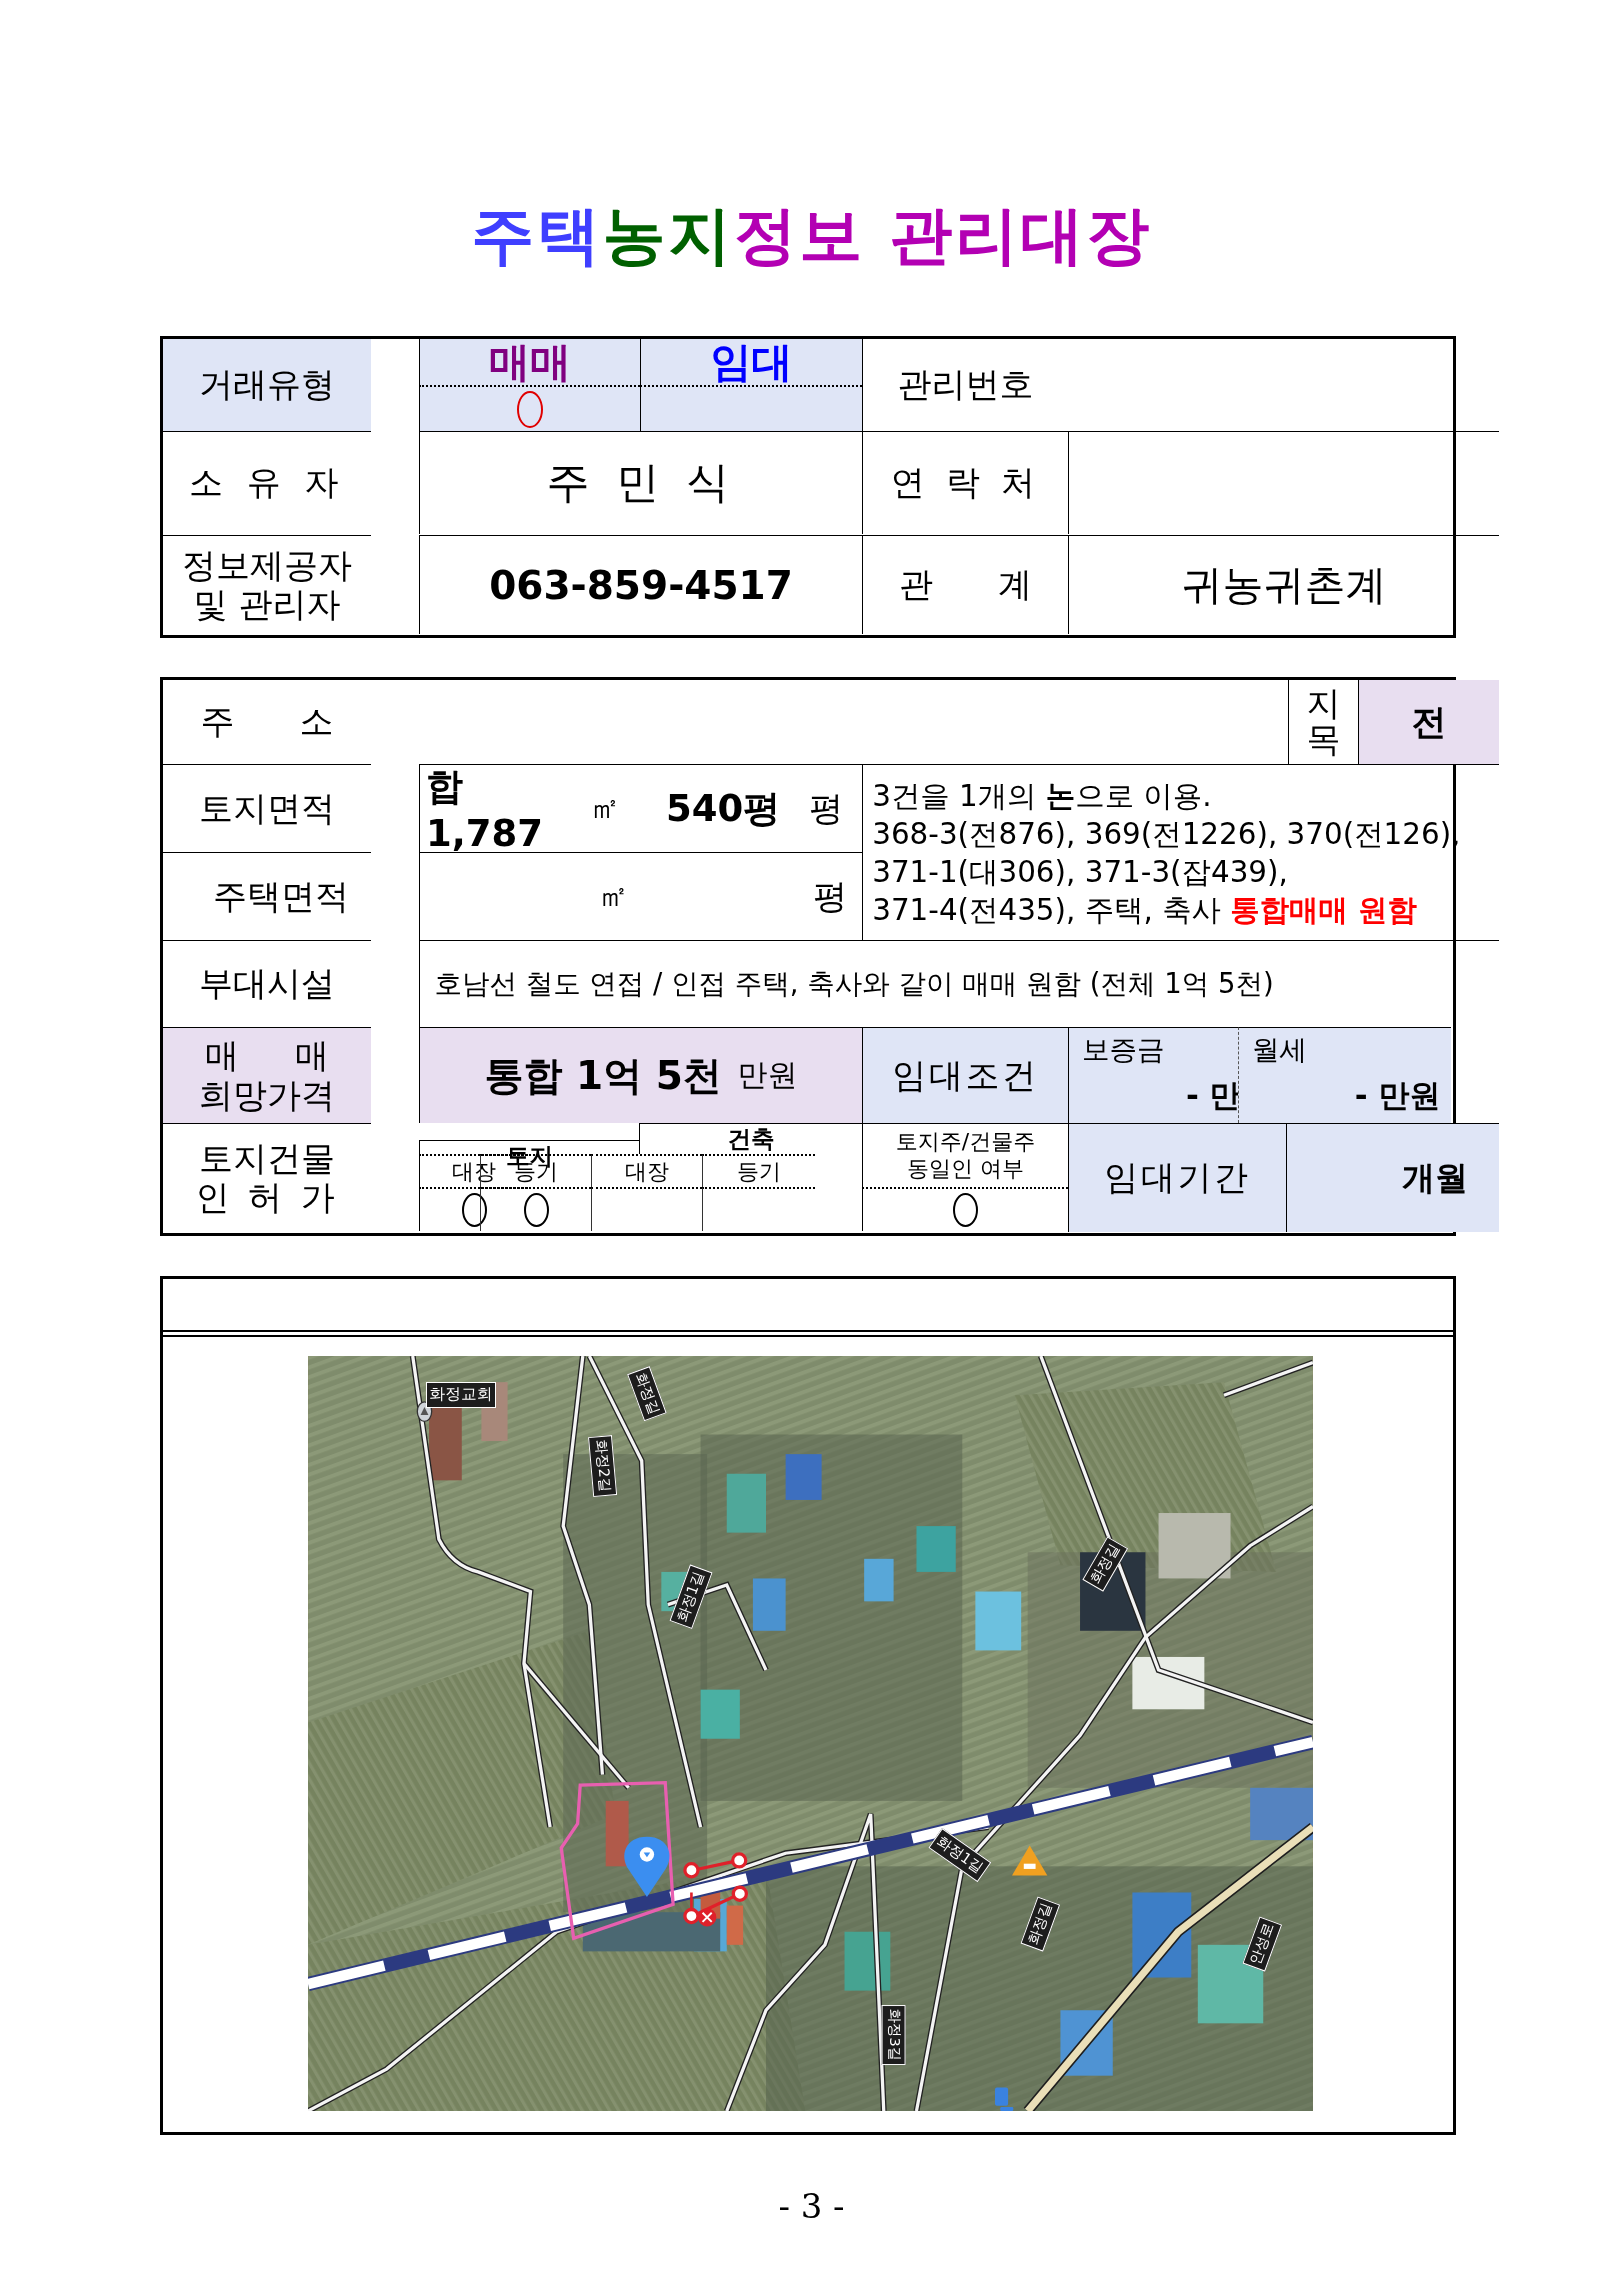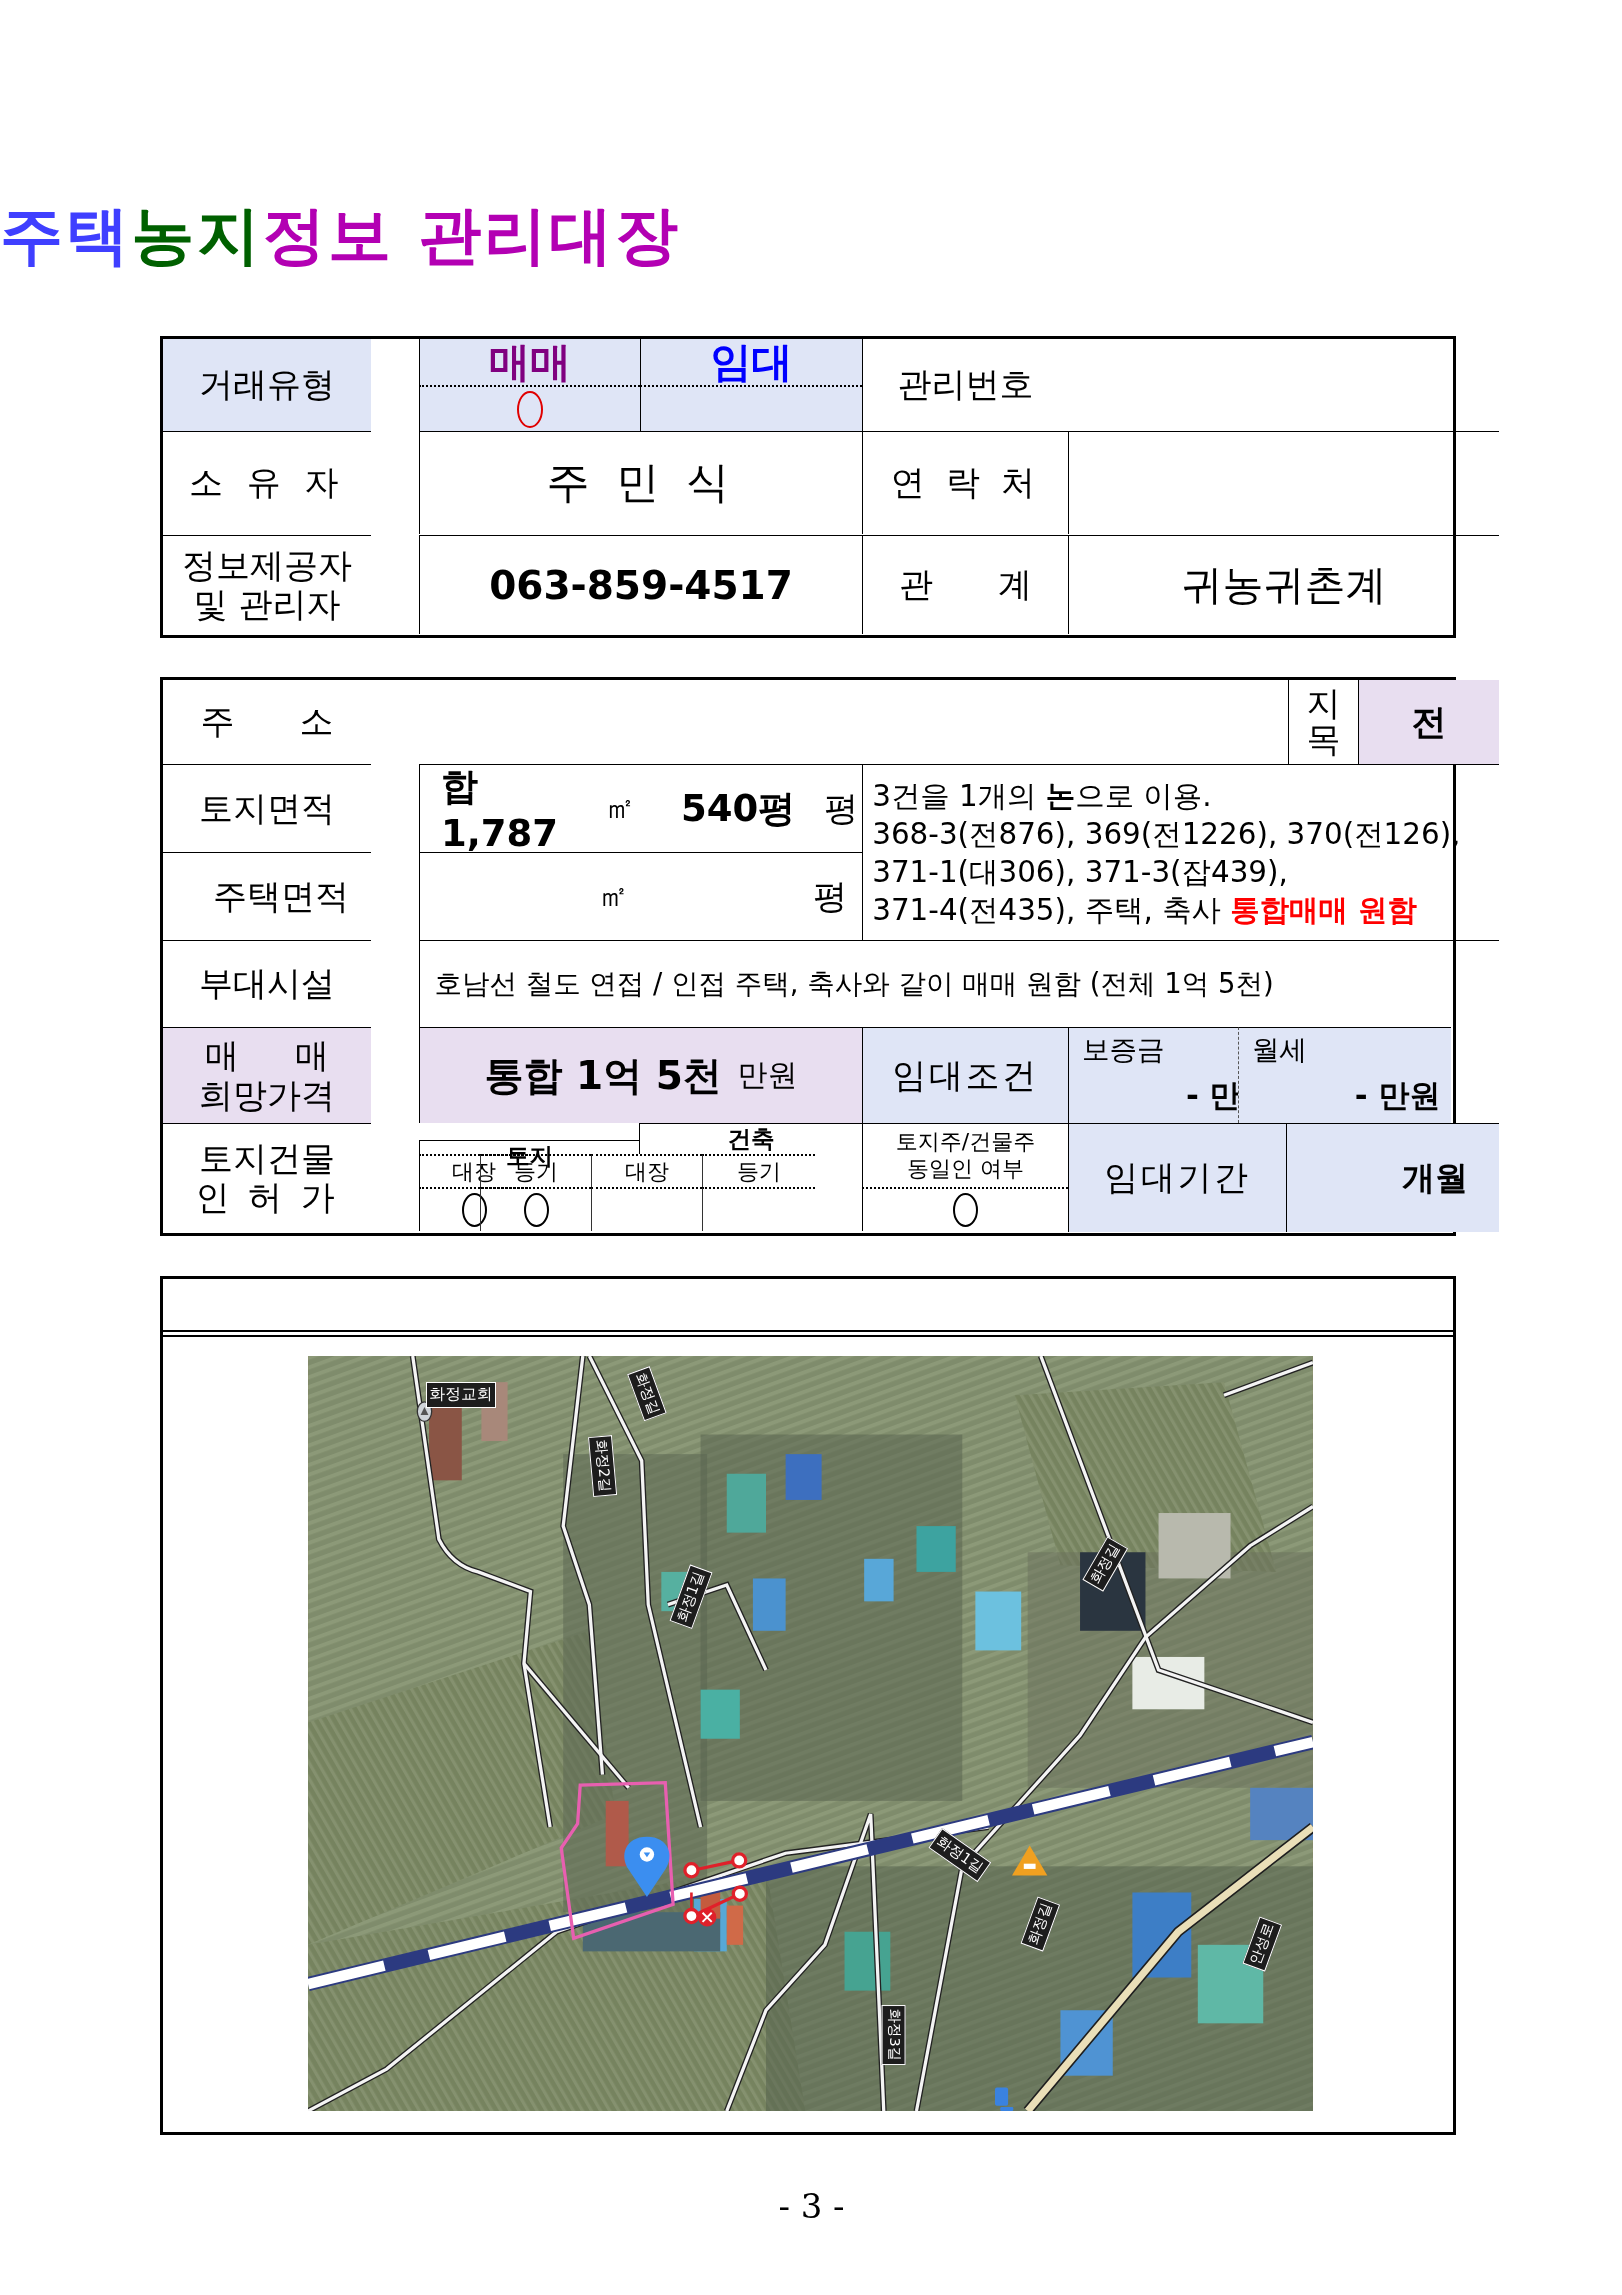--- a/index.html
+++ b/index.html
@@ -1,18 +1,18 @@
 <!DOCTYPE html>
 <html style="font-size:10.5px"><head>
 <meta charset="utf-8">
 <style>
   html,body{margin:0;padding:0;background:#fff;}
   body{width:1623px;height:2295px;position:relative;overflow:hidden;font-family:"DejaVu Sans","Liberation Sans",sans-serif;color:#000;}
   .abs{position:absolute;box-sizing:border-box;}
-  .title{left:0;width:1623px;top:190px;height:92px;font-size:63px;font-weight:bold;letter-spacing:2.6px;line-height:92px;}
+  .title{left:0;width:1623px;top:190px;height:92px;text-align:center;font-size:63px;font-weight:bold;letter-spacing:2.6px;line-height:92px;}
   .c-blue{color:#3f3fff;} .c-green{color:#006000;} .c-mag{color:#b300b3;}
   .tbl{border:3.9px solid #000;}
   .cell{position:absolute;box-sizing:border-box;display:flex;align-items:center;justify-content:center;text-align:center;}
   .bl{border-left:1.3px solid #000;margin-left:48px;} .bt{border-top:1.3px solid #000;}
   .bl-thin{border-left:0.7px solid #333;}
   .bt-dot{border-top:2px dotted #000;}
   .bl-dash{border-left:1.3px dashed #555;}
   .blue-bg{background:#dfe5f6;}
   .lav-bg{background:#e8def0;}
   .lbl{font-size:34px;font-weight:normal;line-height:1.15;}
@@ -75,21 +75,21 @@
   </div>
   <div class="cell bl lbl" style="left:1077px;top:0;width:70px;height:84px;flex-direction:column;line-height:1.05;">
     <span>지</span>
     <span>목</span>
   </div>
   <div class="cell bl lav-bg" style="left:1147px;top:0;width:141px;height:84px;">
     <span style="font-size:35px;font-weight:bold;">전</span>
   </div>
 
   <div class="cell bt lbl" style="left:0;top:84px;width:208px;height:88px;">토지면적</div>
-  <div class="cell bt bl" style="left:208px;top:84px;width:443px;height:88px;justify-content:flex-start;padding-left:21px;">
+  <div class="cell bt bl" style="left:208px;top:84px;width:443px;height:88px;justify-content:flex-start;padding-left:6px;">
     <span style="font-size:37px;font-weight:bold;width:131px;display:inline-block;text-align:left;">합1,787</span>
     <span style="font-size:30px;margin-left:33px;">㎡</span>
     <span style="font-size:37px;font-weight:bold;margin-left:46px;">540평</span>
     <span style="font-size:34px;margin-left:29px;">평</span>
   </div>
 
   <div class="cell bt bl" style="left:651px;top:84px;width:637px;height:176px;flex-direction:column;align-items:flex-start;justify-content:center;padding-left:9.2px;font-size:29.4px;line-height:38px;text-align:left;">
     <div><span>3건을 1개의 </span><b>논</b><span>으로 이용.</span></div>
     <div>368-3(전876), 369(전1226), 370(전126),</div>
     <div>371-1(대306), 371-3(잡439),</div>

